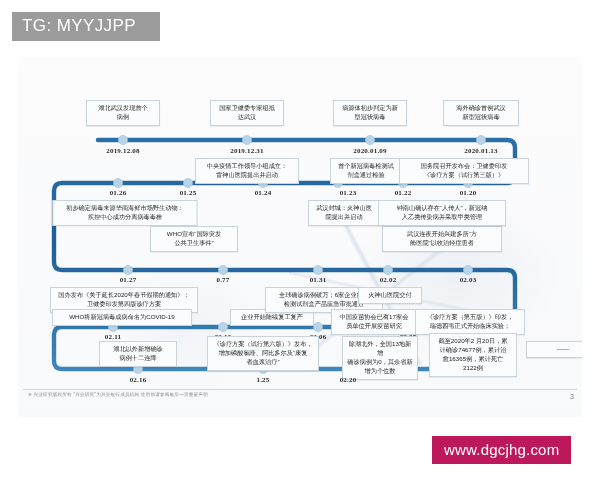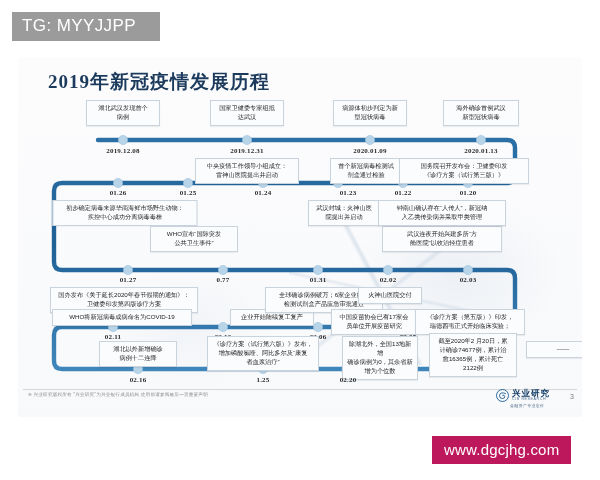--- a/index.html
+++ b/index.html
@@ -103,21 +103,20 @@
   }
 </style>
 </head>
 <body>
 
 <div id="tg-watermark">TG: MYYJJPP</div>
 
 <div id="slide">
   <div id="slide-bg"></div>
 
-  <div id="slide-title">2019年新冠疫情发展历程</div>
 
   <svg id="timeline-svg" viewBox="0 0 564 360">
     <defs>
       <linearGradient id="barGrad" x1="0" y1="0" x2="0" y2="1">
         <stop offset="0%" stop-color="#2a70a6"></stop>
         <stop offset="45%" stop-color="#1f6095"></stop>
         <stop offset="100%" stop-color="#3f86bb"></stop>
       </linearGradient>
     </defs>
 
@@ -218,24 +217,15 @@
 
   <div class="evt" style="left:362px;top:279px;width:76px;">除湖北外，全国13地新增<br>确诊病例为0，其余省新<br>增为个位数</div>
   <div class="date-label" style="left:330px;top:319px;">02.20</div>
   <div class="evt" style="left:455px;top:276px;width:88px;">截至2020年2 月20日，累<br>计确诊74677例，累计治<br>愈16365例，累计死亡<br>2122例</div>
   <div class="evt blank" style="left:545px;top:284px;width:74px;">——</div>
 
   <div id="footer-rule" style="left:5px;top:332px;width:554px;"></div>
   <div id="footer-note" style="left:10px;top:335px;">※ 兴业研究版权所有 "兴业研究"为兴业银行成员机构  使用前请参阅最后一页重要声明</div>
   <div id="page-number" style="left:552px;top:336px;">3</div>
 
-  <div id="logo" style="left:478px;top:331px;">
-    <svg id="logo-mark" viewBox="0 0 26 26">
-      <circle cx="13" cy="13" r="12" fill="none" stroke="#1a5c96" stroke-width="1.8"></circle>
-      <path d="M19 9 Q8 5 7 13 Q6.4 19 13 19 Q18 19 17.5 14.6 Q17 11.5 13.5 12.4" fill="none" stroke="#1a5c96" stroke-width="1.8" stroke-linecap="round"></path>
-    </svg>
-    <div id="logo-cn">兴业研究</div>
-    <div id="logo-en">CIB RESEARCH</div>
-    <div id="logo-sub">金融资产专业定价</div>
-  </div>
 </div>
 
 <div id="site-watermark">www.dgcjhg.com</div>
 
 </body></html>

